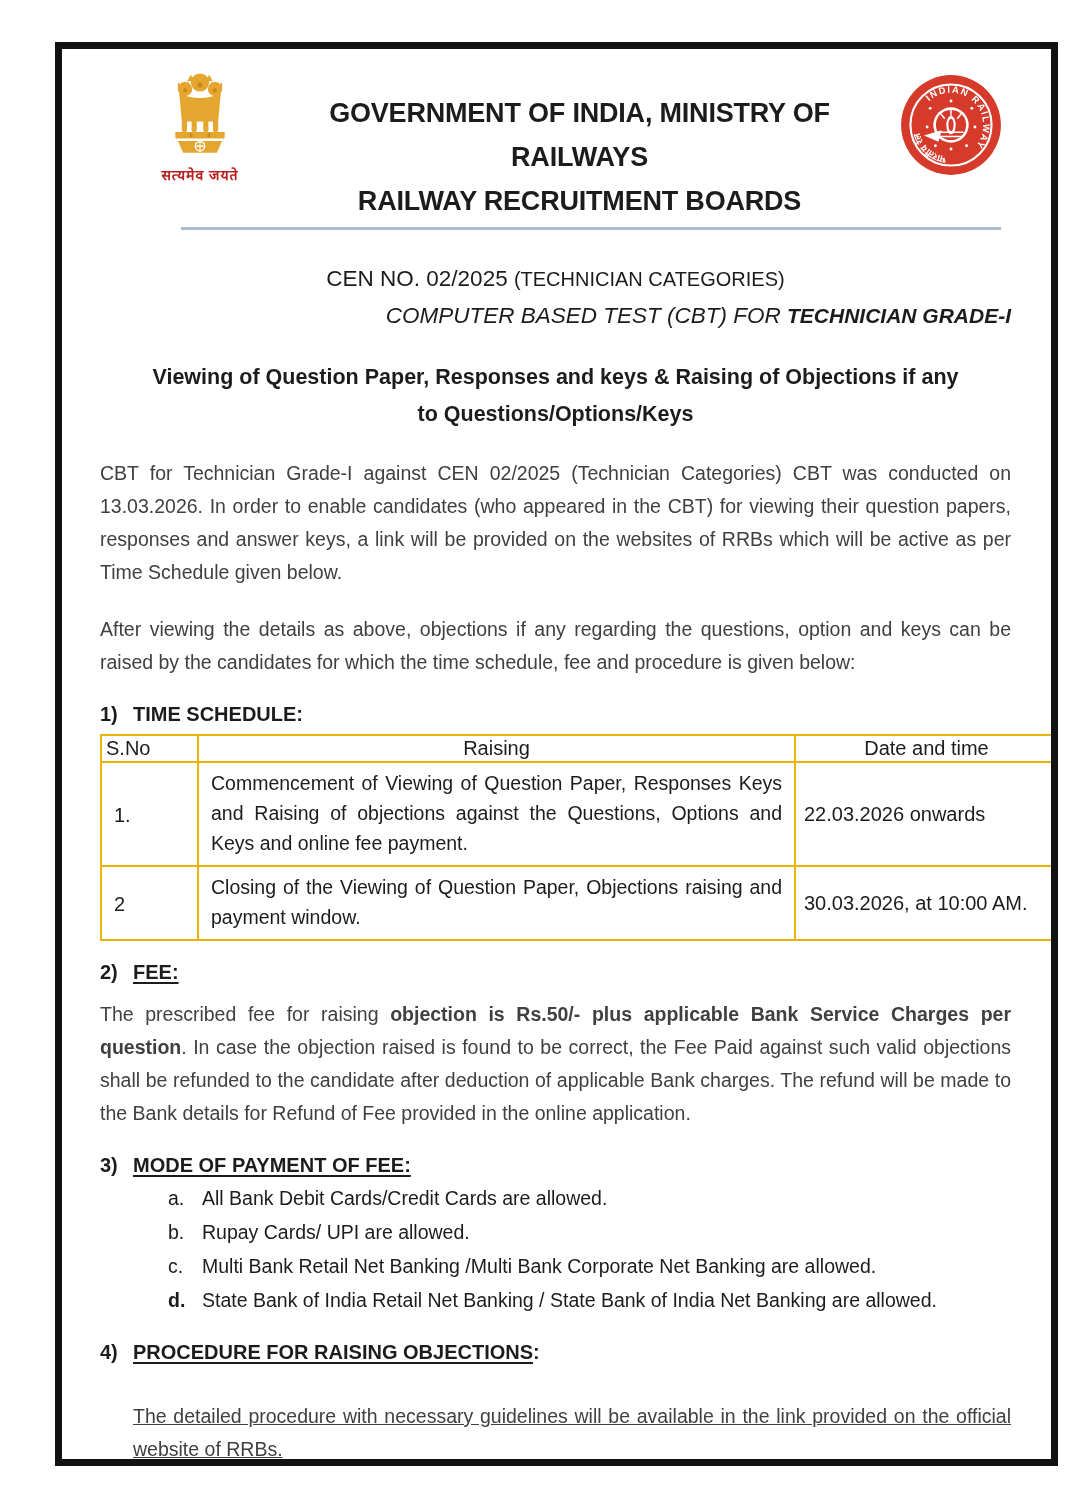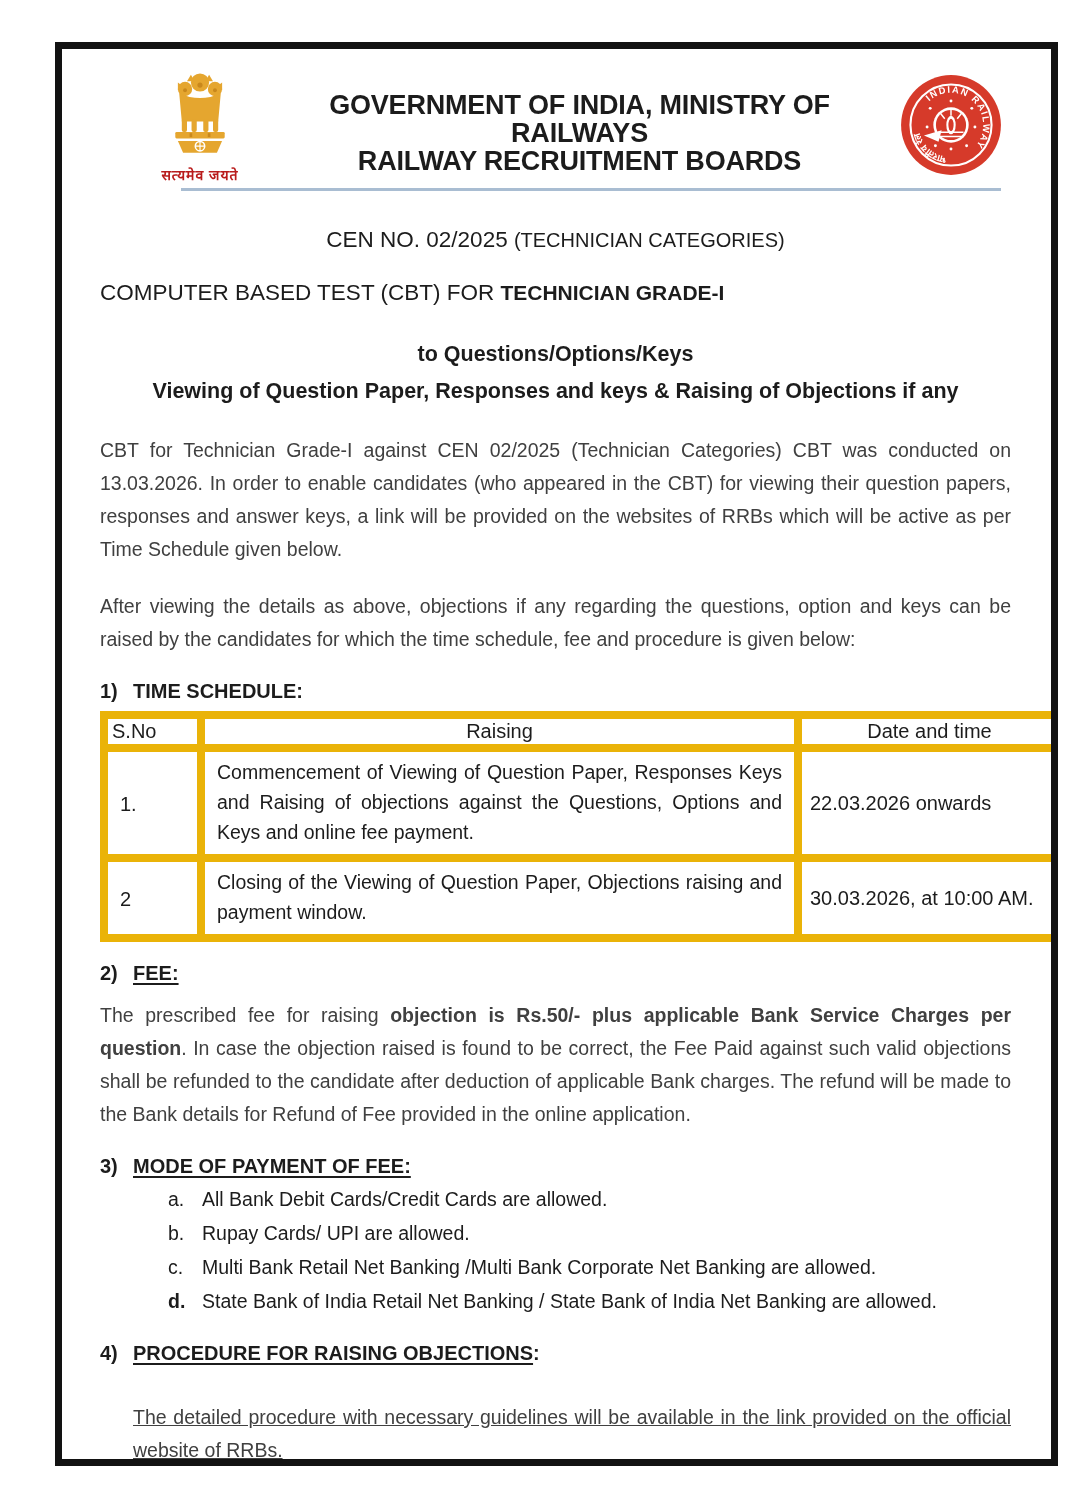--- a/index.html
+++ b/index.html
@@ -13,41 +13,41 @@
     border:7px solid #121212;box-sizing:border-box;background:#fff;
     overflow:hidden;
   }
   .content{padding:20px 40px 0 38px;}
 
   
   .hdr{display:flex;align-items:flex-start;}
   .emblem-wrap{width:120px;margin-left:40px;text-align:center;flex:0 0 auto;}
   .emblem-caption{font-size:14px;color:#b91c1c;font-weight:bold;margin-top:0px;letter-spacing:1px;}
   .hdr-titles{flex:1;text-align:center;margin-top:22px;}
-  .hdr-title{font-size:27px;font-weight:bold;letter-spacing:-0.2px;line-height:28px;}
+  .hdr-title{font-size:27px;font-weight:bold;letter-spacing:-0.2px;line-height:44px;}
   .logo-wrap{width:104px;margin-right:8px;margin-top:4px;flex:0 0 auto;}
   .hdr-rule{height:3px;background:#a9bdd2;margin:4px 10px 0 81px;}
 
   
   .cen-line{ text-align:center;margin-top:36px;font-size:22.5px;}
   .cen-line .small{font-size:20px;}
-  .cbt-line{ text-align:left;margin-top:27px;font-size:20.5px;}
+  .cbt-line{ text-align:right;margin-top:11px;font-size:20.5px;font-style:italic;}
   .cbt-line .big{font-size:22.5px;}
   .cbt-line b{font-size:21px;}
   .subject{ text-align:center;margin-top:30px;font-size:21.5px;font-weight:bold;line-height:37px;}
 
   
   .para{font-size:19.5px;line-height:33px;text-align:justify;margin-top:24px;color:#404040;}
   .sec-head{display:flex;margin-top:24px;font-size:20px;font-weight:bold;}
   .sec-head .n{width:33px;flex:0 0 auto;}
   .sec-head .u{text-decoration:underline;text-underline-offset:3px;}
 
   
   table.sched{border-collapse:collapse;margin-top:8px;width:957px;table-layout:fixed;}
-  table.sched th,table.sched td{border:8px solid #eab308;font-weight:normal;box-sizing:border-box;}
+  table.sched th,table.sched td{border:2px solid #eab308;font-weight:normal;box-sizing:border-box;}
   table.sched th{font-size:20px;padding:1px 4px;height:27px;}
   .col-sno{width:97px;}
   .col-act{width:597px;}
   .col-date{width:263px;}
   th.h-sno{text-align:left;}
   td.c-sno{font-size:20px;padding:6px 4px 4px 12px;vertical-align:middle;}
   td.c-act{font-size:19.5px;line-height:30px;text-align:justify;padding:5px 12px 7px 12px;}
   td.c-date{font-size:20px;font-weight:bold;line-height:30px;padding:4px 8px 4px 8px;vertical-align:middle;}
 
   
@@ -142,22 +142,22 @@
         </svg>
       </div>
     </div>
     <div class="hdr-rule"></div>
 
     <div class="cen-line"><span>CEN NO. 02/2025 </span><span class="small">(TECHNICIAN CATEGORIES)</span></div>
 
     <div class="cbt-line"><span class="big">COMPUTER BASED TEST (CBT) FOR </span><b>TECHNICIAN GRADE-I</b></div>
 
     <div class="subject">
+      <div>Viewing of Question Paper, Responses and keys &amp; Raising of Objections if any</div>
       <div>to Questions/Options/Keys</div>
-      <div>Viewing of Question Paper, Responses and keys &amp; Raising of Objections if any</div>
     </div>
 
     <div class="para">CBT for Technician Grade-I against CEN 02/2025 (Technician Categories) CBT was conducted on 13.03.2026. In order to enable candidates (who appeared in the CBT) for viewing their question papers, responses and answer keys, a link will be provided on the websites of RRBs which will be active as per Time Schedule given below.</div>
     <div class="para">After viewing the details as above, objections if any regarding the questions, option and keys can be raised by the candidates for which the time schedule, fee and procedure is given below:</div>
 
     <div class="sec-head">
       <span class="n">1)</span>
       <span>TIME SCHEDULE:</span>
     </div>
 

